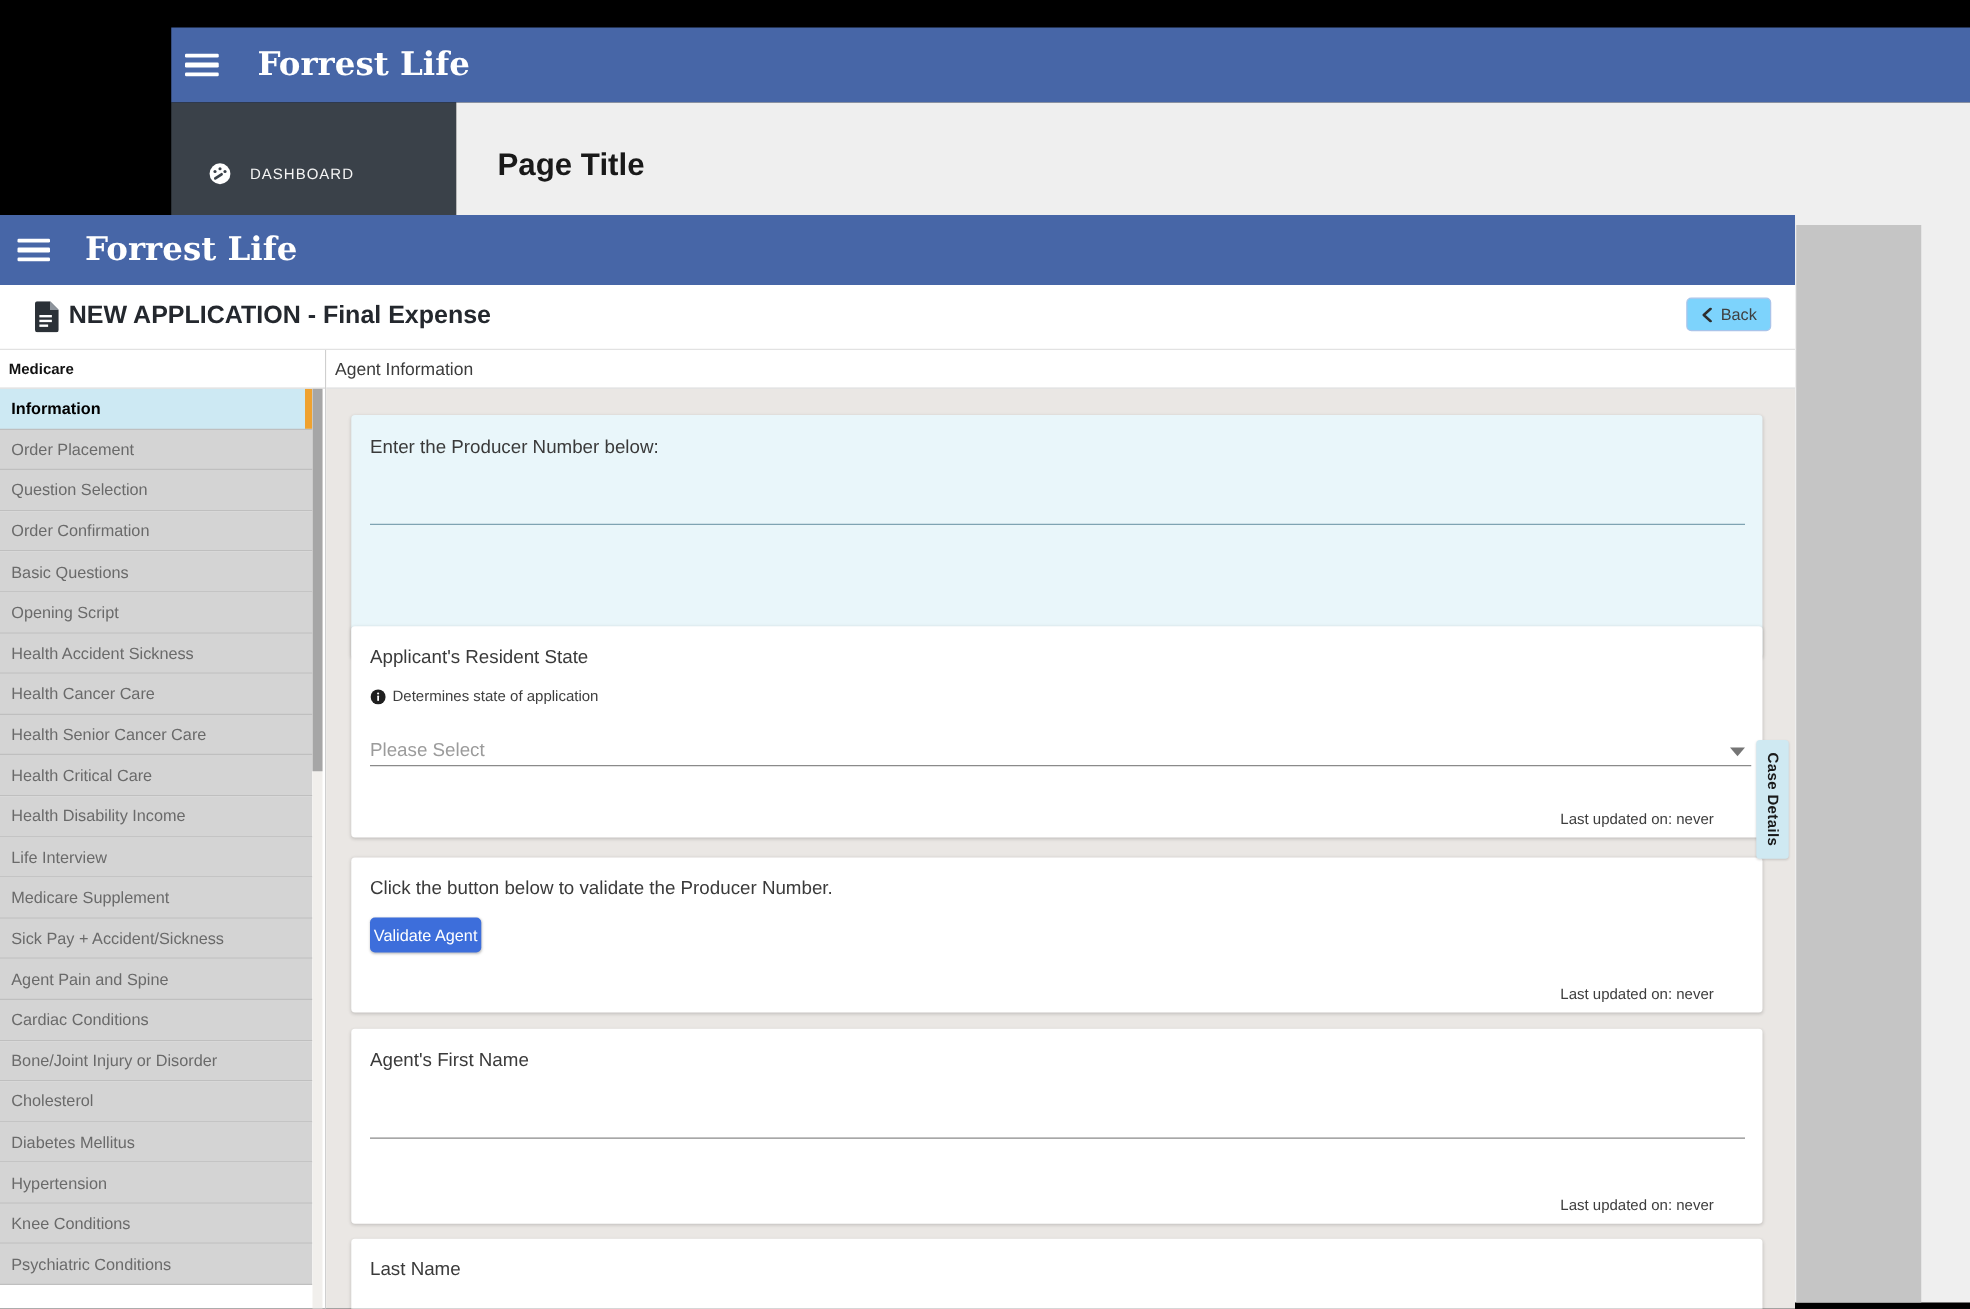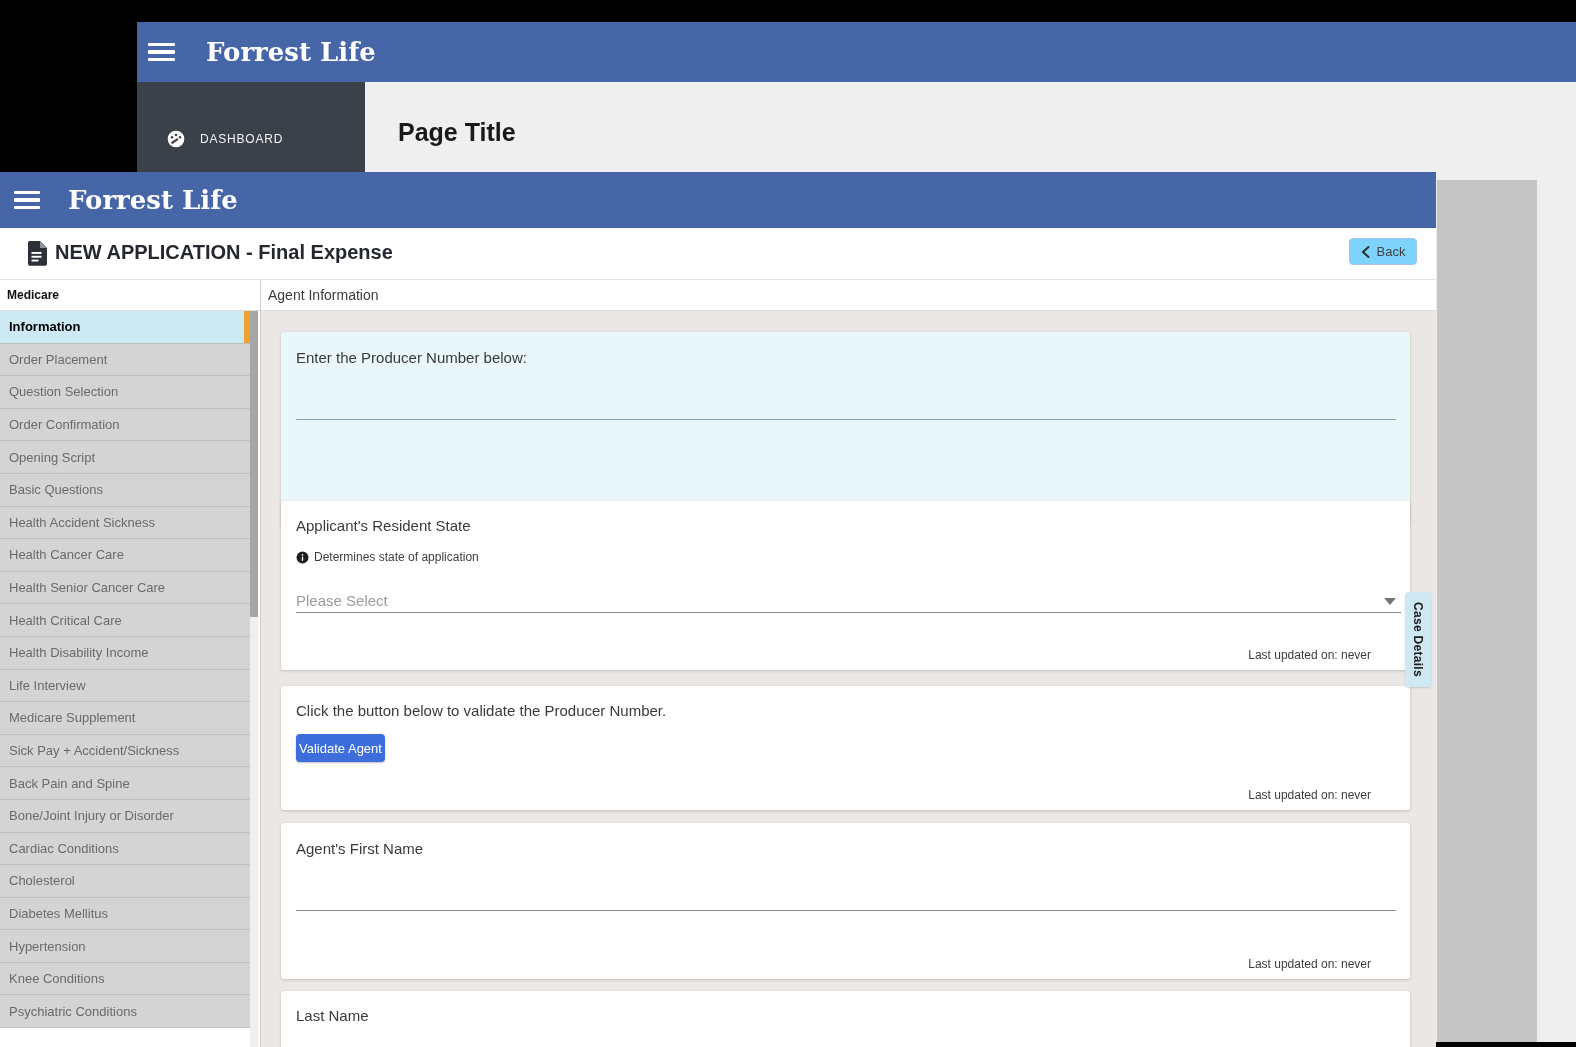--- a/index.html
+++ b/index.html
@@ -150,33 +150,33 @@
       </div>
     </div>
 
     <div class="sections-panel">
       <div class="sections-head">Medicare</div>
       <div class="sections-list">
           <div class="sec-item active">Information</div>
           <div class="sec-item">Order Placement</div>
           <div class="sec-item">Question Selection</div>
           <div class="sec-item">Order Confirmation</div>
+          <div class="sec-item">Basic Questions</div>
           <div class="sec-item">Opening Script</div>
-          <div class="sec-item">Basic Questions</div>
           <div class="sec-item">Health Accident Sickness</div>
           <div class="sec-item">Health Cancer Care</div>
           <div class="sec-item">Health Senior Cancer Care</div>
           <div class="sec-item">Health Critical Care</div>
           <div class="sec-item">Health Disability Income</div>
           <div class="sec-item">Life Interview</div>
           <div class="sec-item">Medicare Supplement</div>
           <div class="sec-item">Sick Pay + Accident/Sickness</div>
-          <div class="sec-item">Back Pain and Spine</div>
+          <div class="sec-item">Agent Pain and Spine</div>
+          <div class="sec-item">Cardiac Conditions</div>
           <div class="sec-item">Bone/Joint Injury or Disorder</div>
-          <div class="sec-item">Cardiac Conditions</div>
           <div class="sec-item">Cholesterol</div>
           <div class="sec-item">Diabetes Mellitus</div>
           <div class="sec-item">Hypertension</div>
           <div class="sec-item">Knee Conditions</div>
           <div class="sec-item">Psychiatric Conditions</div>
         </div>
       <div class="sec-scrollbar">
         <div class="sec-thumb"></div>
       </div>
     </div>

